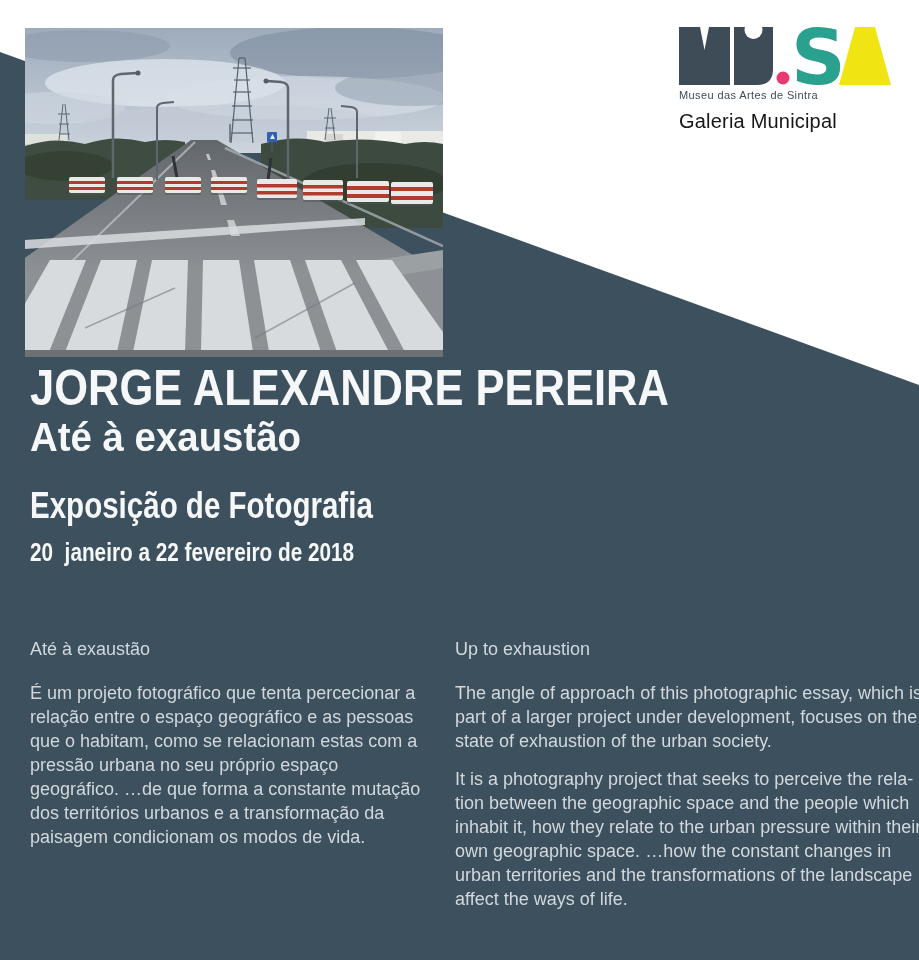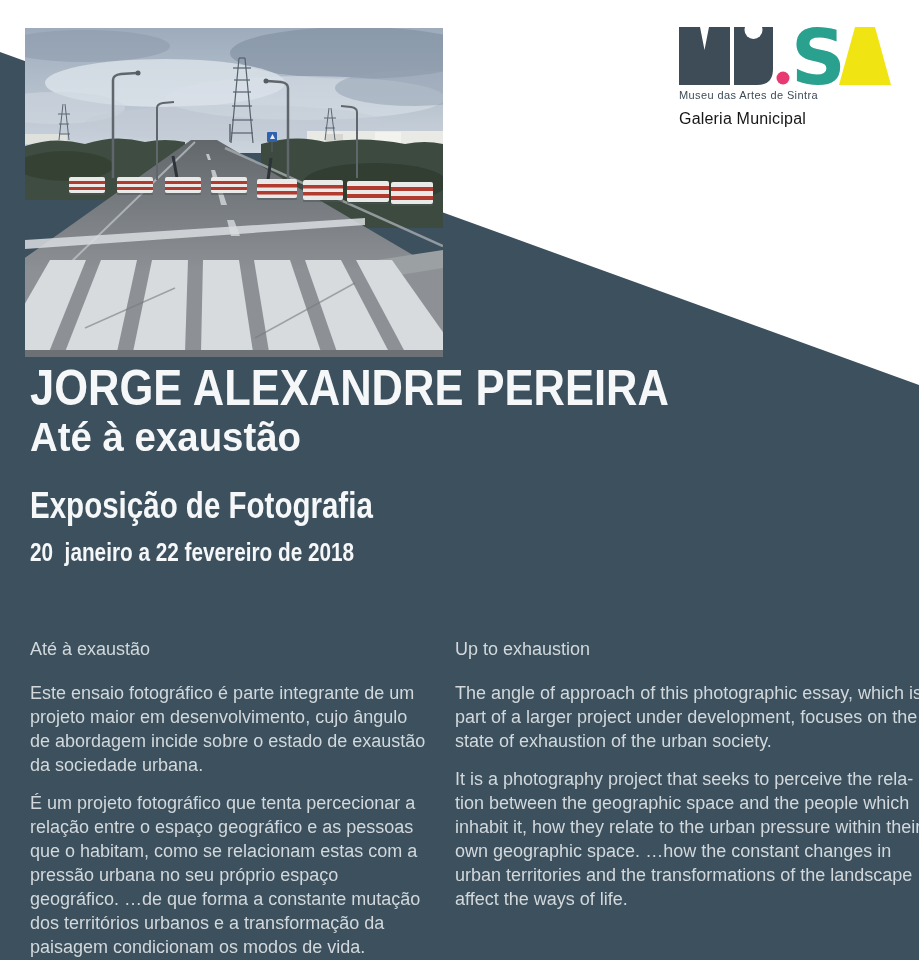--- a/index.html
+++ b/index.html
@@ -24,21 +24,21 @@
   .logo{position:absolute;left:679px;top:27px;width:230px;}
   .logo-mark{display:block;width:212px;height:58px;}
   .logo-s{font-family:"DejaVu Sans", sans-serif;font-weight:bold;font-size:76px;}
   .logo-tagline{
     margin-top:4px;
     font-family:Liberation Sans, sans-serif;
     font-size:11px;letter-spacing:.4px;color:#3d4c57;
   }
   .gallery-label{
     margin-top:9px;
-    font-size:16px;color:#161616;letter-spacing:.2px;
+    font-size:20px;color:#161616;letter-spacing:.2px;
   }
   
   .hero-artist{
     position:absolute;left:30px;top:363px;margin:0;
     font-size:50px;font-weight:bold;color:#f5f7f8;line-height:1;
     letter-spacing:0px;white-space:nowrap;
     transform:scaleX(.87);transform-origin:left top;
   }
   .hero-title{
     position:absolute;left:30px;top:417px;margin:0;
@@ -239,21 +239,20 @@
     <div class="gallery-label">Galeria Municipal</div>
   </div>
 
   <h1 class="hero-artist">JORGE ALEXANDRE PEREIRA</h1>
   <h2 class="hero-title">Até à exaustão</h2>
   <h3 class="hero-event">Exposição de Fotografia</h3>
   <div class="hero-dates">20  janeiro a 22 fevereiro de 2018</div>
 
   <div class="col col-pt">
     <div class="col-heading">Até à exaustão</div>
-    <p>Este ensaio fotográfico é parte integrante de um projeto maior em desenvolvimento, cujo ângulo de abordagem incide sobre o estado de exaustão da sociedade urbana.</p>
     <p>É um projeto fotográfico que tenta percecionar a relação entre o espaço geográfico e as pes­soas que o habitam, como se relacionam estas com a pressão urbana no seu próprio espaço geográfico. …de que forma a constante mutação dos territórios urbanos e a transformação da paisagem condicionam os modos de vida.</p>
   </div>
 
   <div class="col col-en">
     <div class="col-heading">Up to exhaustion</div>
     <p>The angle of approach of this photographic essay, which is part of a larger project under development, focuses on the state of exhaustion of the urban society.</p>
     <p>It is a photography project that seeks to perceive the rela­tion between the geographic space and the people which inhabit it, how they relate to the urban pressure within their own geographic space. …how the constant changes in urban territories and the transformations of the landscape affect the ways of life.</p>
   </div>
 
 </div>

